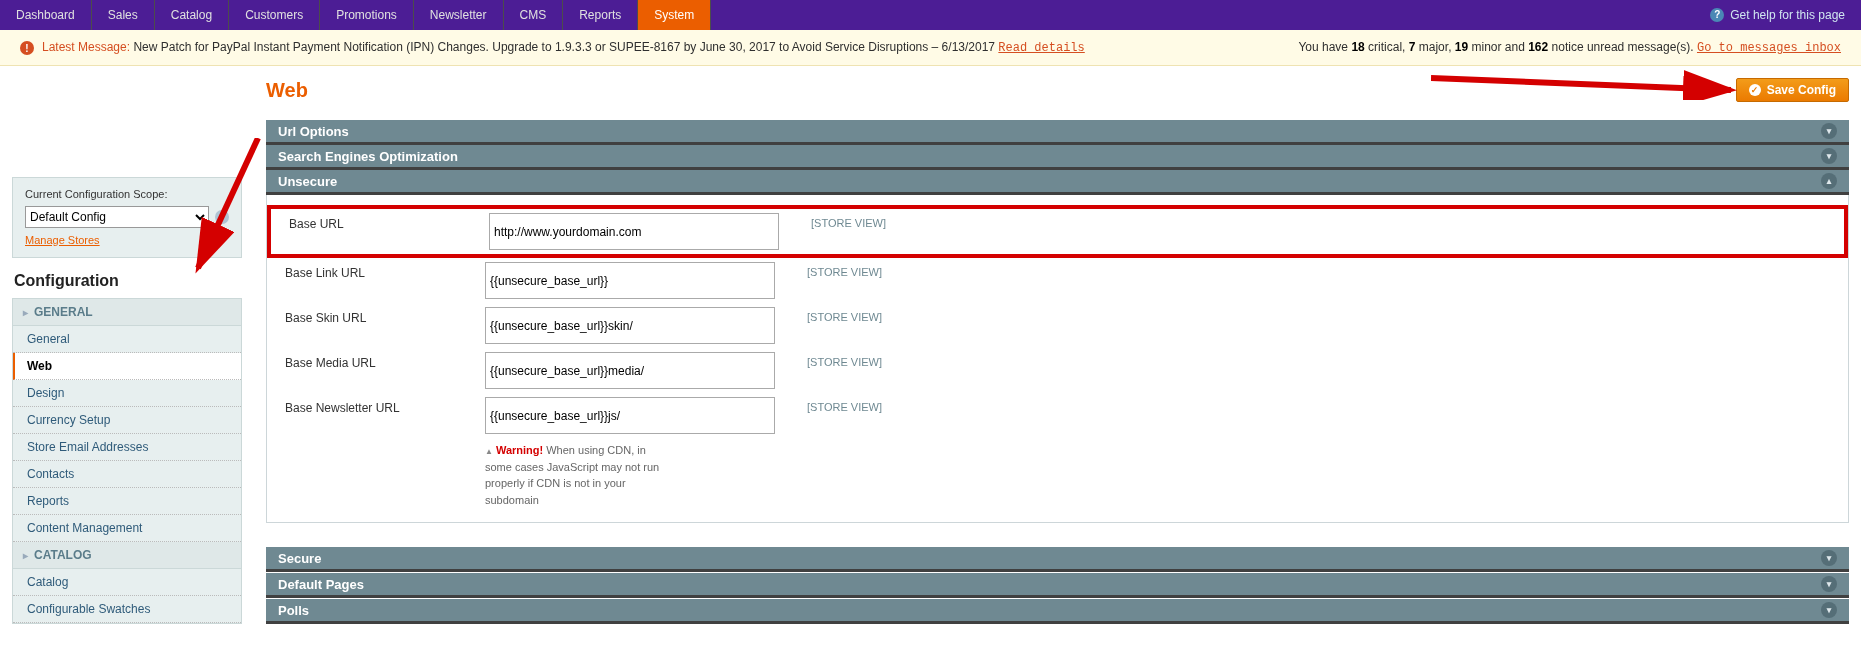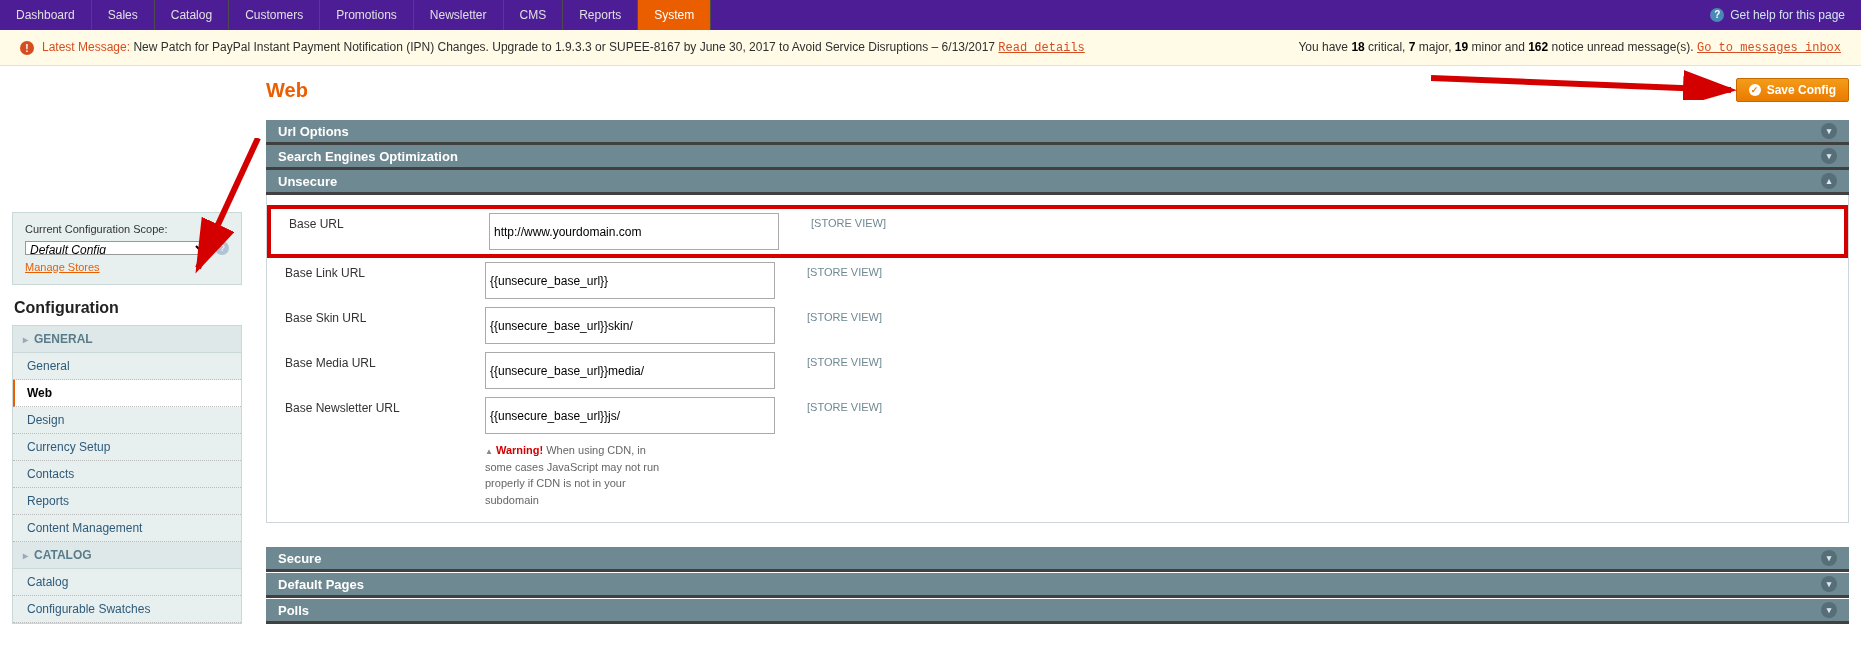--- a/index.html
+++ b/index.html
@@ -27,21 +27,21 @@
 
 
 .page { display: flex; padding: 12px 12px 0 12px; gap: 24px; align-items: flex-end; }
 .left-col { width: 230px; flex-shrink: 0; }
 .main-col { flex: 1; }
 
 
 .scope-box { background: #e7efef; border: 1px solid #cbd8d8; padding: 10px 12px 10px 12px; margin-bottom: 14px; }
 .scope-box .lbl { font-size: 11px; color: #333; margin-bottom: 6px; }
 .scope-box .row { display: flex; align-items: center; gap: 6px; }
-.scope-box select { width: 190px; height: 14px; border: 1px solid #999; background: #fff; font-size: 12px; font-style: italic; }
+.scope-box select { width: 190px; height: 22px; border: 1px solid #999; background: #fff; font-size: 12px; }
 .scope-box .qmark { width: 14px; height: 14px; border-radius: 50%; background: #b0c4d4; color: #fff; display: inline-flex; align-items: center; justify-content: center; font-size: 9px; }
 .scope-box .manage { color: #eb5e00; text-decoration: underline; font-size: 11px; display: inline-block; margin-top: 6px; }
 
 
 .config-h { font-size: 16px; font-weight: bold; color: #222; margin: 6px 0 8px 2px; }
 
 
 .side-menu { background: #e7efef; border: 1px solid #cbd8d8; }
 .side-menu .section-head { background: #dfe8e8; border-bottom: 1px solid #cbd8d8; padding: 6px 10px; font-weight: bold; color: #5a7c8a; display: flex; align-items: center; gap: 6px; font-size: 12px; }
 .side-menu .section-head::before { content: "▸"; color: #9ab; font-size: 10px; }
@@ -130,20 +130,21 @@
     </div>
 
     <div class="config-h">Configuration</div>
 
     <div class="side-menu">
       <div class="section-head">GENERAL</div>
       <div class="item">General</div>
       <div class="item active">Web</div>
       <div class="item">Design</div>
       <div class="item">Currency Setup</div>
+      <div class="item">Store Email Addresses</div>
       <div class="item">Contacts</div>
       <div class="item">Reports</div>
       <div class="item">Content Management</div>
       <div class="section-head">CATALOG</div>
       <div class="item">Catalog</div>
       <div class="item">Configurable Swatches</div>
     </div>
   </div>
 
   <div class="main-col">

